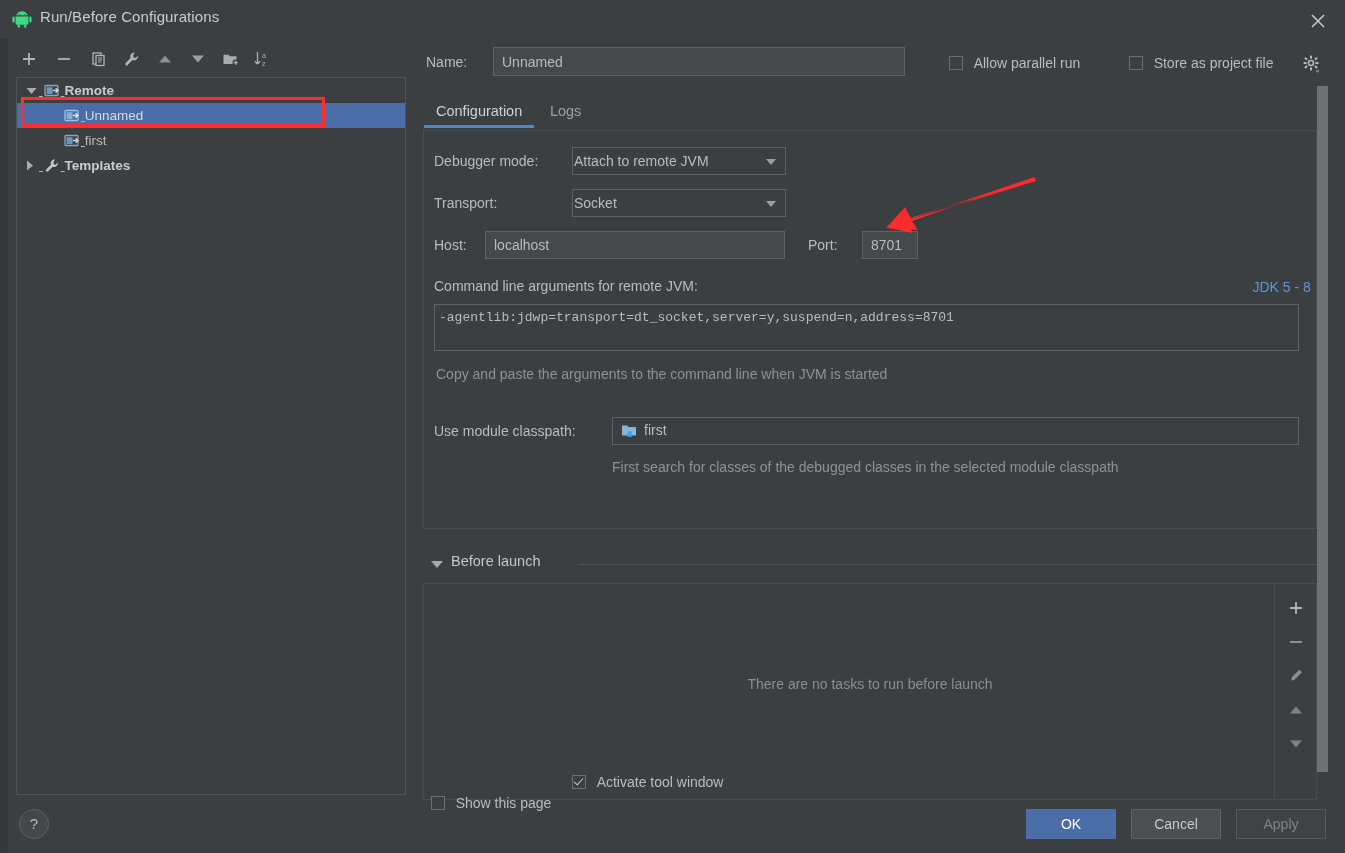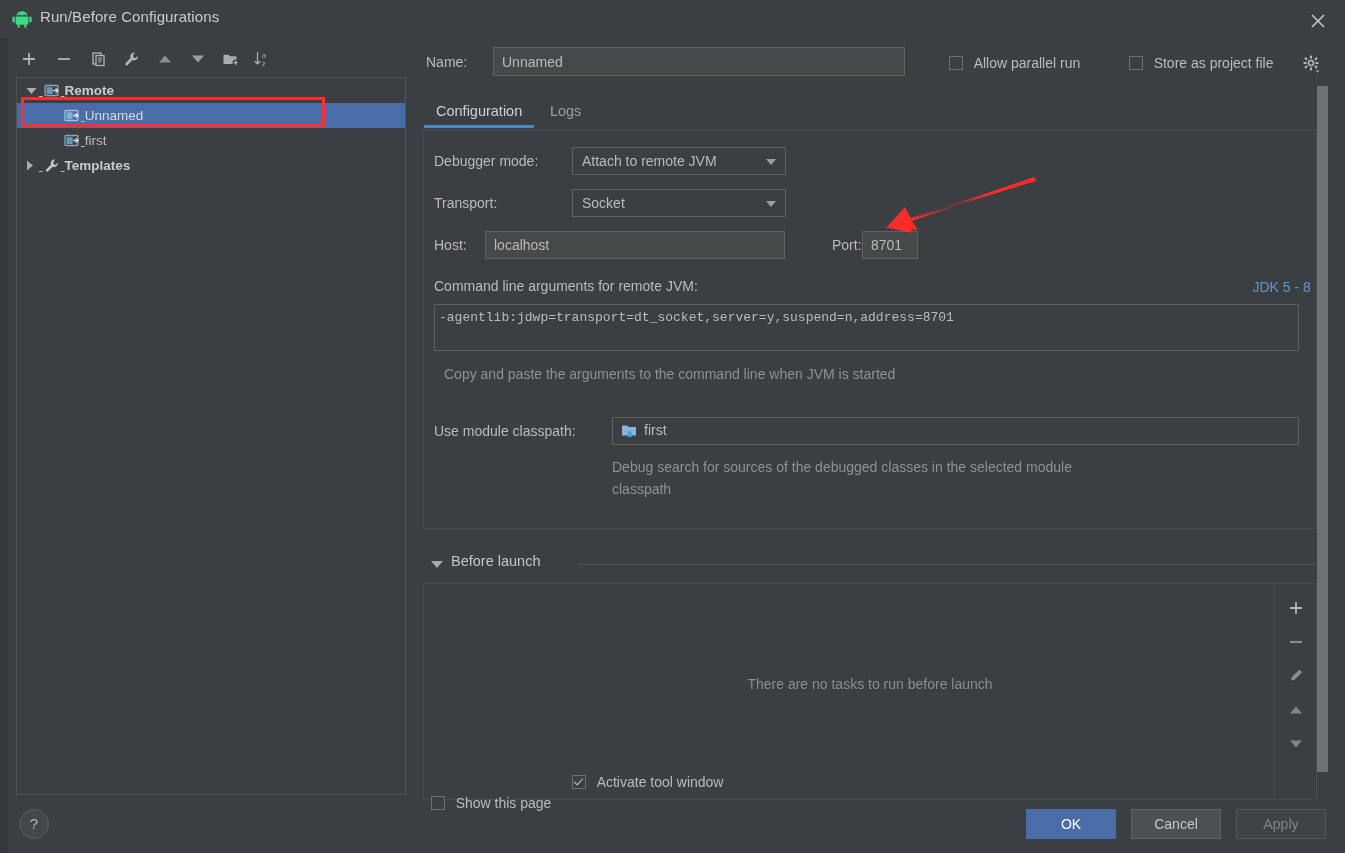--- a/index.html
+++ b/index.html
@@ -251,21 +251,21 @@
   }
   .combo {
     position: absolute;
     background: #3c3f41;
     border: 1px solid #5e6263;
     box-sizing: border-box;
     height: 28px;
     line-height: 26px;
     font-size: 14px;
     color: #bbbbbb;
-    padding-left: 9px;
+    padding-left: 1px;
     cursor: pointer;
     white-space: nowrap;
     overflow: hidden;
   }
   .combo .arrow {
     position: absolute;
     right: 9px; top: 11px;
     width: 0; height: 0;
     border-left: 5px solid transparent;
     border-right: 5px solid transparent;
@@ -283,21 +283,21 @@
     padding: 0 8px;
     outline: none;
   }
 
   #dbg-label  { left: 19px; top: 115px; }
   #dbg-combo  { left: 157px; top: 109px; width: 214px; }
   #tr-label   { left: 19px; top: 157px; }
   #tr-combo   { left: 157px; top: 151px; width: 214px; }
   #host-label { left: 19px; top: 199px; }
   #host-input { left: 70px; top: 193px; width: 300px; }
-  #port-label { left: 417px; top: 199px; }
+  #port-label { left: 393px; top: 199px; }
   #port-input { left: 447px; top: 193px; width: 56px; }
 
   #cmd-label  { left: 19px; top: 240px; }
   #jdk-link {
     position: absolute;
     right: 20px; top: 241px;
     font-size: 14px;
     color: #5e96d4;
     cursor: pointer;
     white-space: nowrap;
@@ -325,21 +325,20 @@
     font-size: 13px;
     color: #bbbbbb;
     white-space: nowrap;
     overflow: hidden;
   }
   #cmd-hint {
     position: absolute;
     left: 21px; top: 328px;
     font-size: 14px;
     color: #8e9295;
-    margin-left: 8px;
   }
   #mod-label { left: 19px; top: 385px; }
   #mod-combo {
     position: absolute;
     left: 197px; top: 379px;
     width: 687px; height: 28px;
     background: #3c3f41;
     border: 1px solid #5e6263;
     box-sizing: border-box;
     cursor: pointer;
@@ -681,21 +680,21 @@
     <div id="mod-combo">
       <span class="mod-ico">
         <svg width="17" height="17" viewBox="0 0 17 17">
           <path d="M1 2.5h5.2l1.2 1.6h7.6v8.4H1z" fill="#8ab4d8"></path>
           <rect x="6.6" y="8.4" width="4" height="5.6" fill="#35a3e8"></rect>
         </svg>
       </span>
       <span class="mod-txt">first</span>
       <span class="arrow"></span>
     </div>
-    <div id="mod-hint">Debug search for sources of the debugged classes in the selected module classpath</div>
+    <div id="mod-hint">First search for classes of the debugged classes in the selected module classpath</div>
 
     <div id="bl-header">
       <span id="bl-twisty"></span>
       <span id="bl-title">Before launch</span>
       <span id="bl-rule"></span>
     </div>
 
     <div id="bl-box">
       <div id="bl-empty">There are no tasks to run before launch</div>
       <div id="bl-sidebar">

